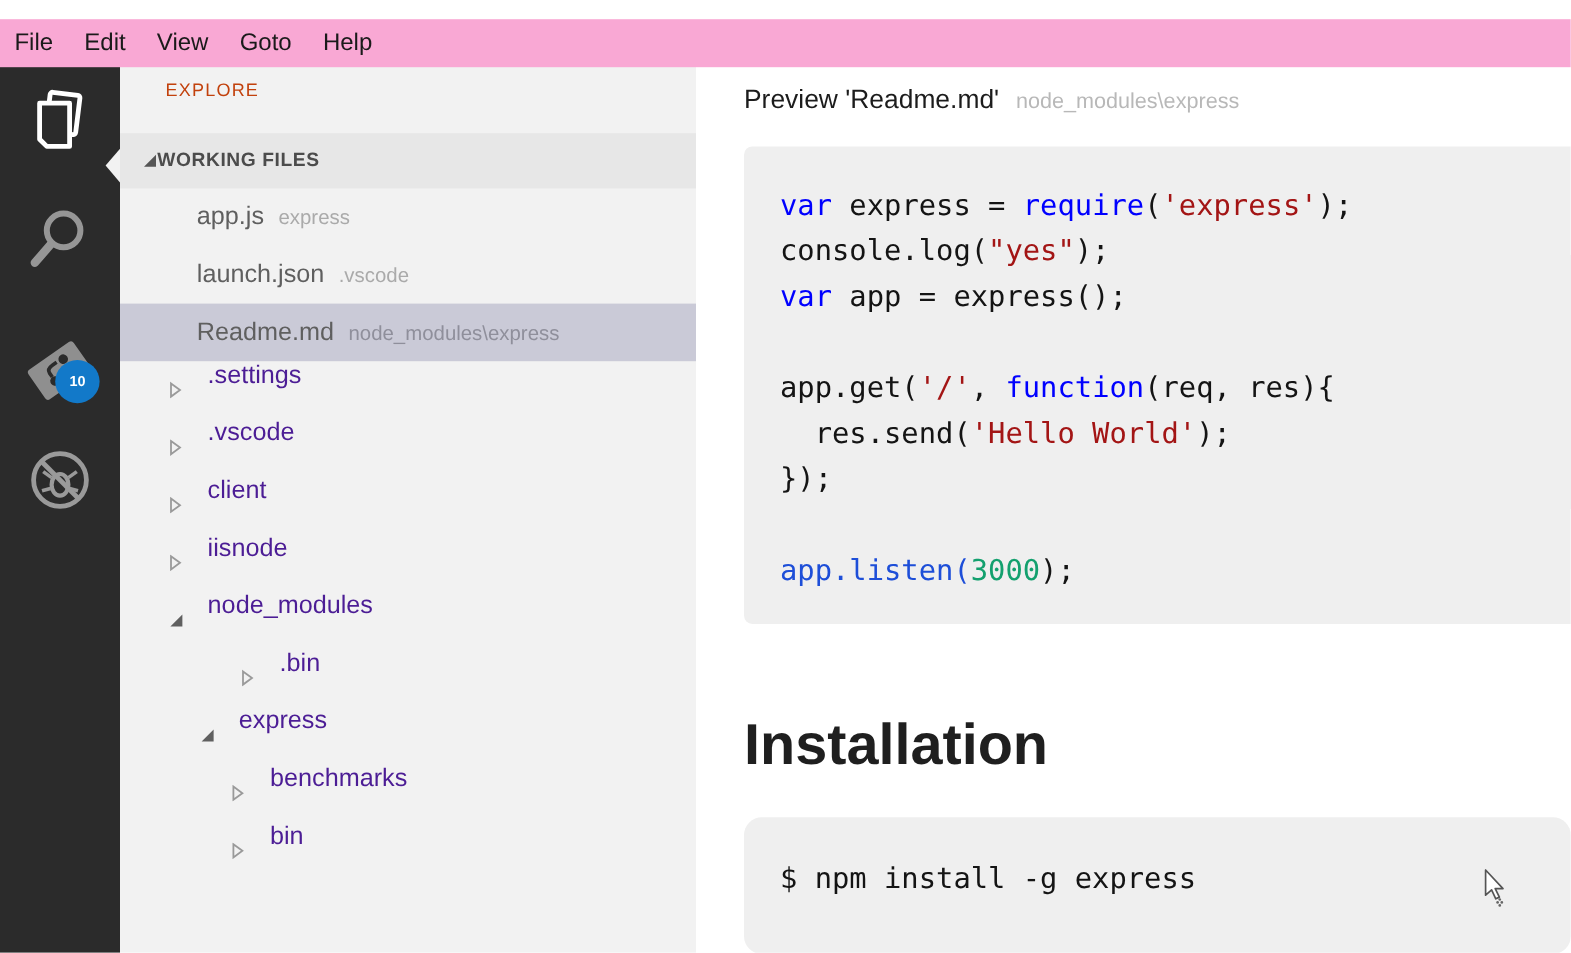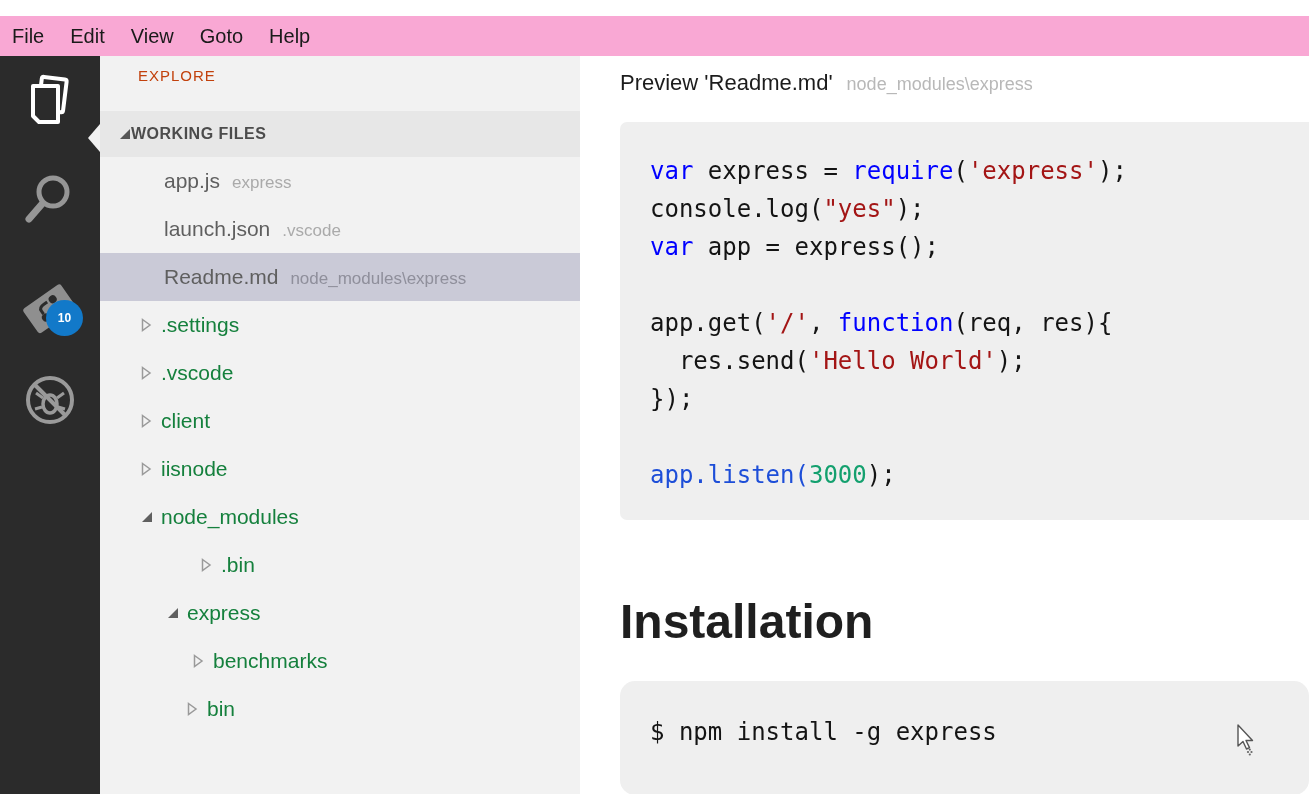--- a/index.html
+++ b/index.html
@@ -33,21 +33,21 @@
   .sidebar{position:absolute;left:100px;top:40px;width:480px;bottom:0;background:#f2f2f2;}
   .explore-header{height:71px;display:flex;align-items:center;padding-left:38px;
     font-size:15px;letter-spacing:1px;color:#c2410c;}
   .section-header{height:46px;background:#e7e7e7;display:flex;align-items:center;
     padding-left:18px;font-size:16px;font-weight:bold;color:#4c4c4c;letter-spacing:0.5px;}
   .file-row{height:48px;display:flex;align-items:baseline;padding-left:64px;gap:12px;
     font-size:21px;color:#5f5f5f;line-height:48px;}
   .file-row .decorator{font-size:17px;color:#aaaaaa;}
   .file-row.selected{background:#cacad7;}
   .file-row.selected .decorator{color:#8f8f9b;}
-  .tree-row{height:48px;display:flex;align-items:center;gap:8px;font-size:21px;color:#15803d;}
+  .tree-row{height:48px;display:flex;gap:20px;font-size:21px;color:#4c1d95;}
   .tw{width:13px;display:flex;align-items:center;justify-content:center;}
   
   .editor{position:absolute;left:580px;top:40px;right:0;bottom:0;background:#ffffff;}
   .preview-title{margin:30px 0 0 40px;font-size:22px;color:#1c1c1c;height:28px;}
   .preview-title .path{font-size:18px;color:#b8b8b8;margin-left:14px;}
   .code-block{margin-left:40px;background:#efefef;border-radius:7px 0 0 7px;}
   .cb1{margin-top:24px;padding:30px 0 26px 30px;}
   .cb2{margin-top:36px;padding:32px 0 44px 30px;border-radius:15px;}
   .code-line{font-family:"DejaVu Sans Mono",monospace;font-size:24px;line-height:38px;
     white-space:pre;min-height:38px;color:#141414;}
@@ -191,21 +191,21 @@
         <span>express</span>
       </div>
       <div class="tree-row" style="padding-left: 92px;">
         <span class="tw">
           <svg width="11" height="14" viewBox="0 0 11 14">
             <path d="M1.5 1.5 L9 7 L1.5 12.5 Z" fill="none" stroke="#9a9a9a" stroke-width="1.5"></path>
           </svg>
         </span>
         <span>benchmarks</span>
       </div>
-      <div class="tree-row" style="padding-left: 56px; margin-left: 30px;">
+      <div class="tree-row" style="padding-left: 92px;">
         <span class="tw">
           <svg width="11" height="14" viewBox="0 0 11 14">
             <path d="M1.5 1.5 L9 7 L1.5 12.5 Z" fill="none" stroke="#9a9a9a" stroke-width="1.5"></path>
           </svg>
         </span>
         <span>bin</span>
       </div>
     </div>
 </div>
 

